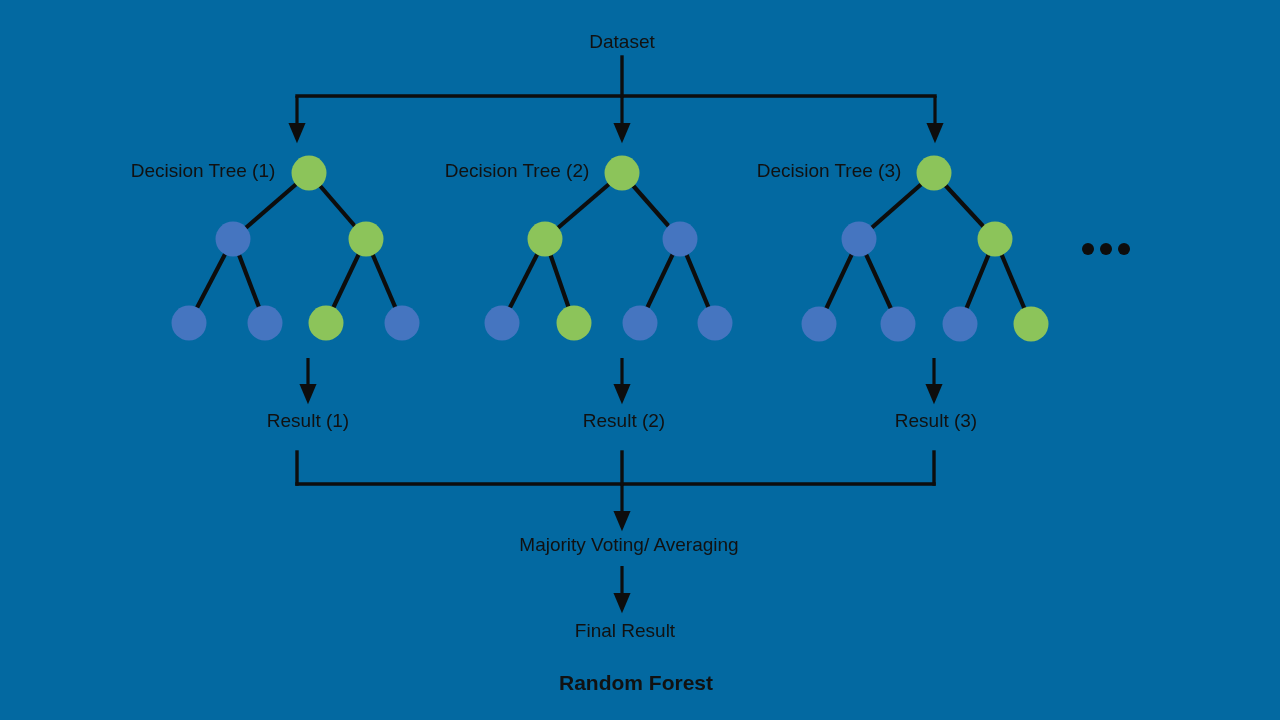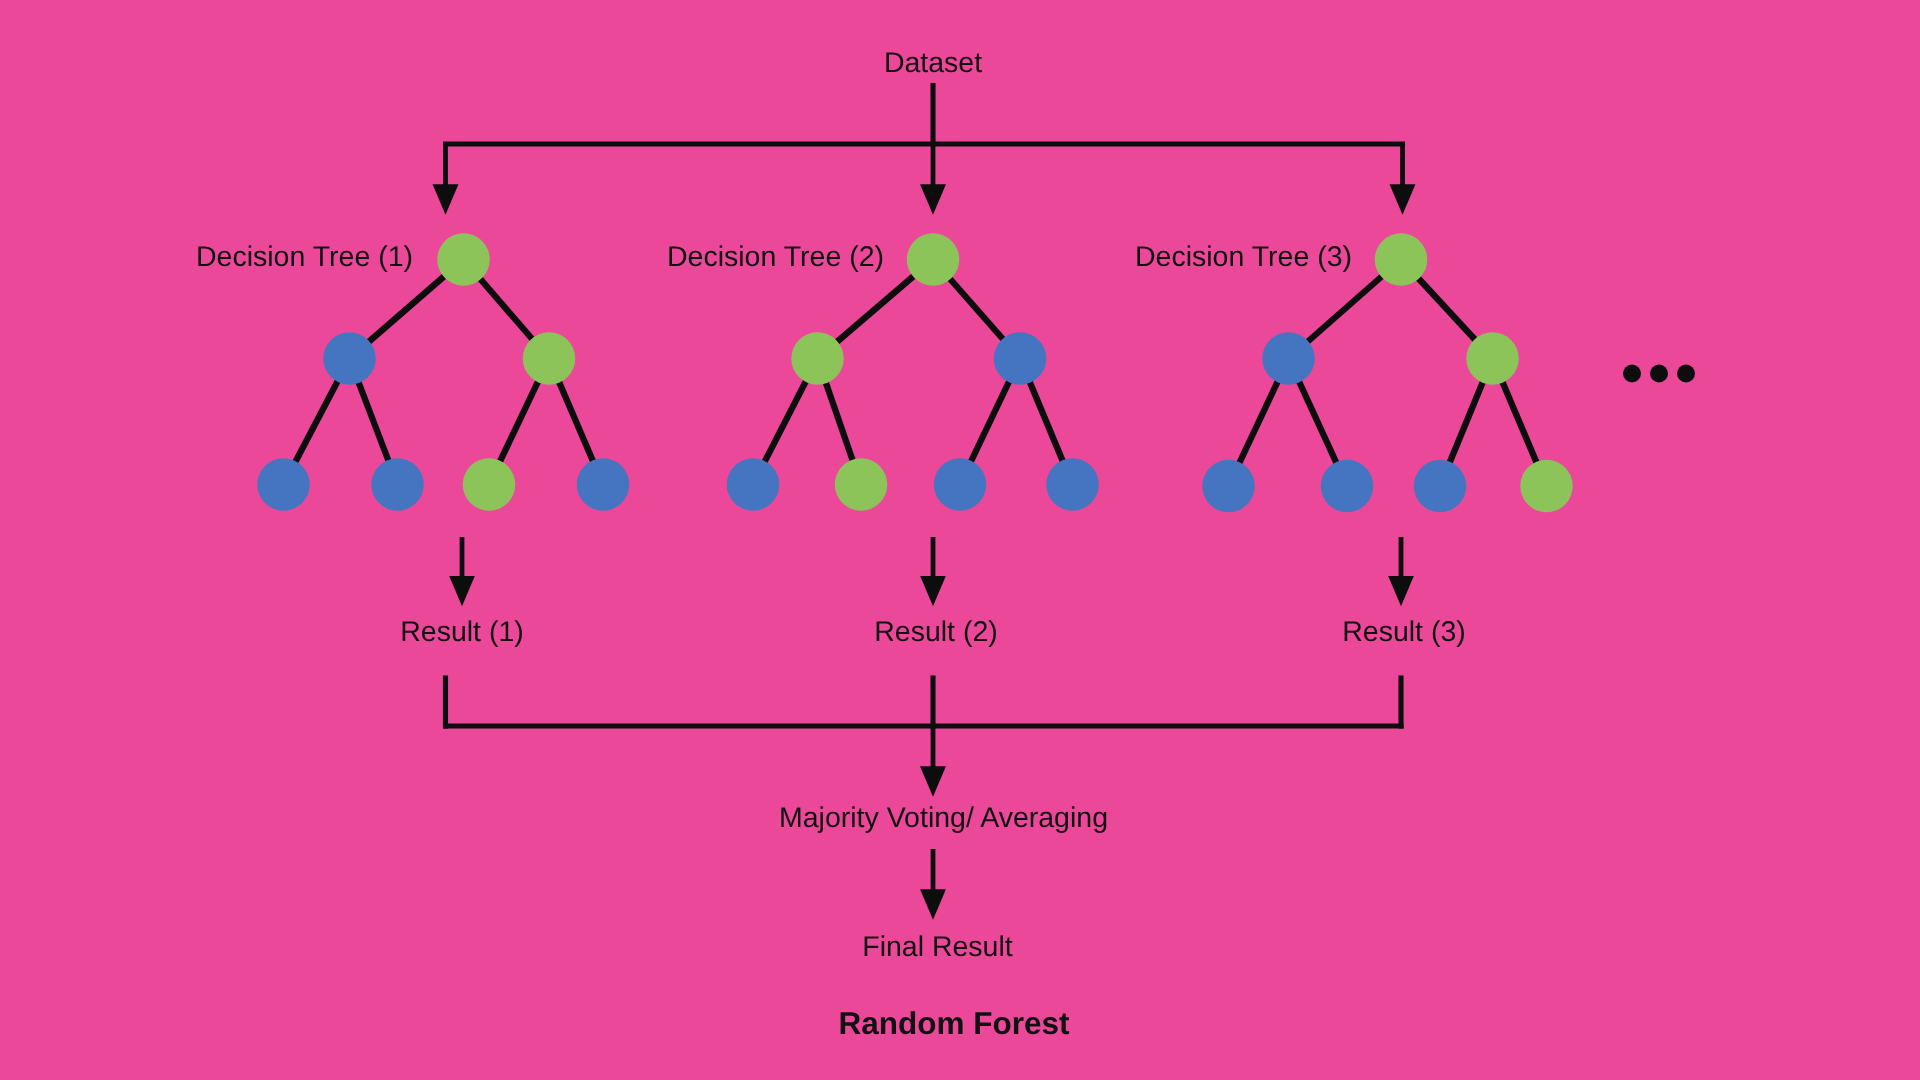--- a/index.html
+++ b/index.html
@@ -59,21 +59,21 @@
     stroke-width: 3.2;
     fill: none;
   }
   .dots circle {
     fill: #0d0d0d;
   }
 </style>
 </head>
 <body>
 
-<div id="diagram-root" style="background: #ec4899;">
+<div id="diagram-root" style="background: #0369a1;">
 
   <svg id="diagram-canvas" viewBox="0 0 1280 720">
     <defs>
       <marker id="arrowhead" markerWidth="7" markerHeight="7" refX="3.2" refY="3.2" orient="auto" markerUnits="strokeWidth">
         <path d="M0,0.5 L6.4,3.2 L0,5.9 z" fill="#0d0d0d"></path>
       </marker>
     </defs>
 
     <text class="lbl" x="622" y="43">Dataset</text>
 

